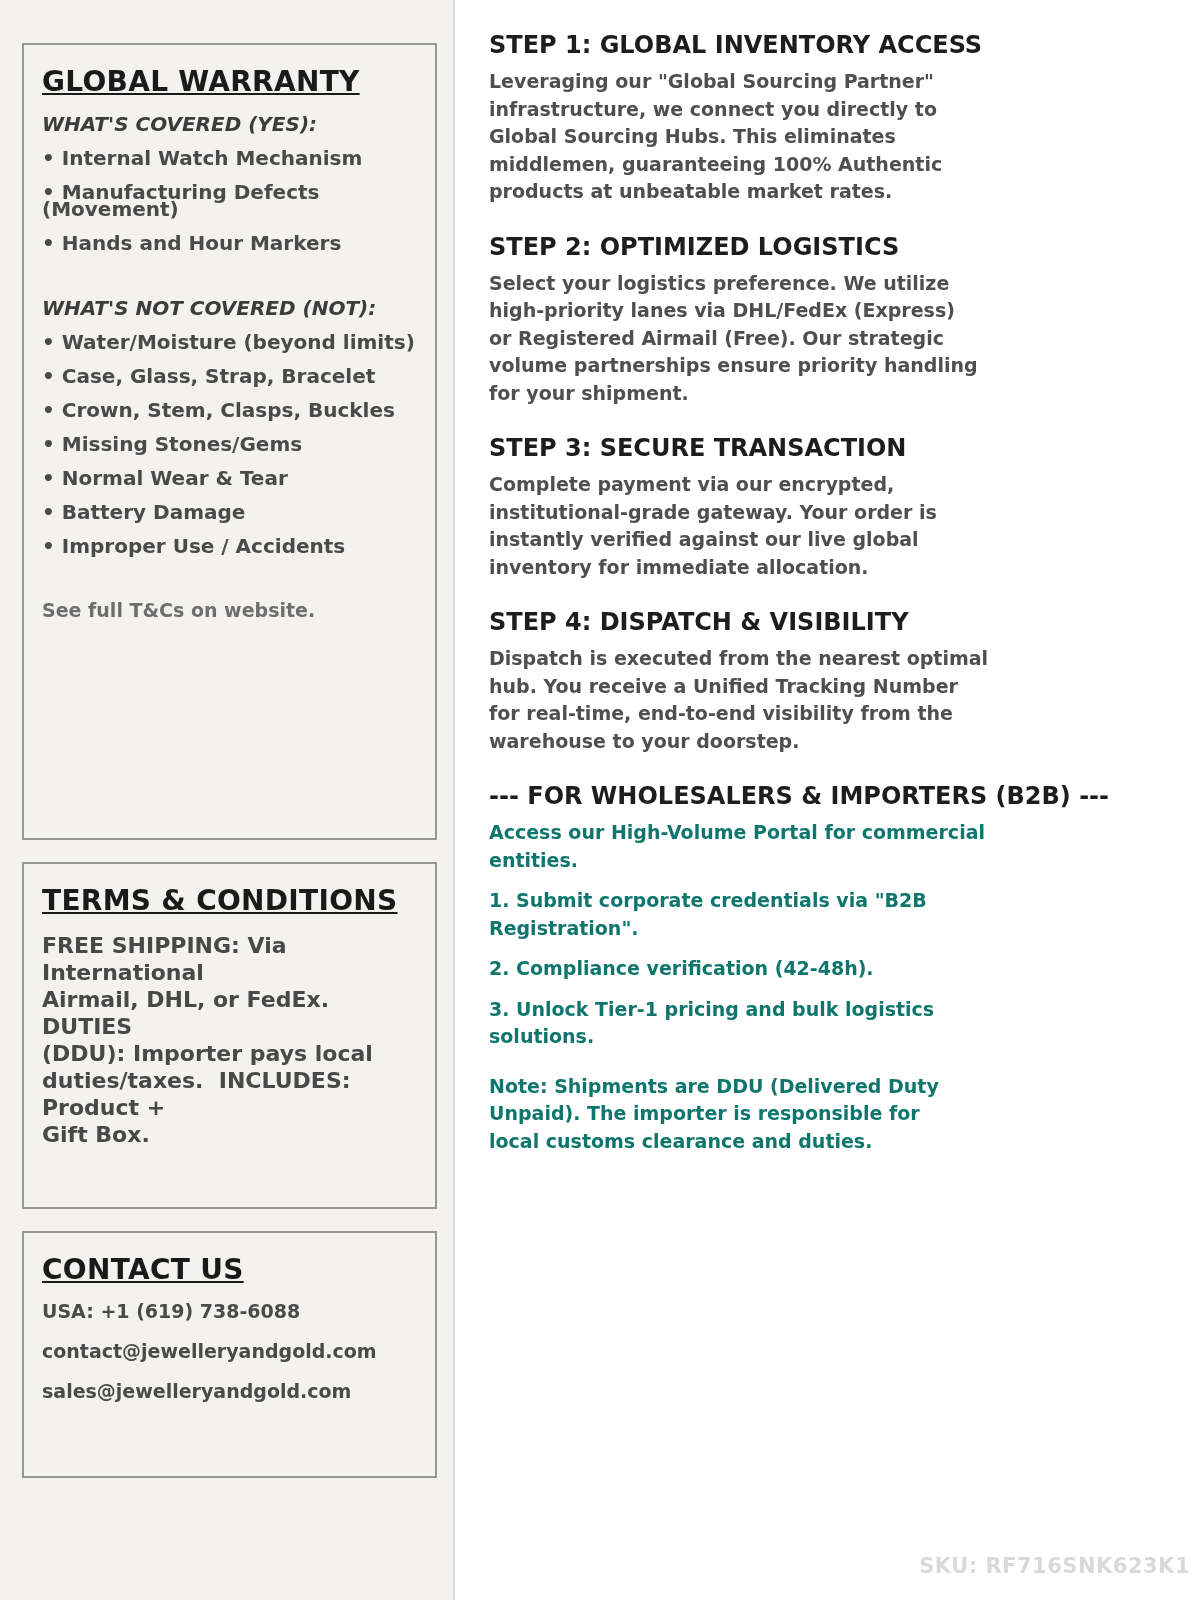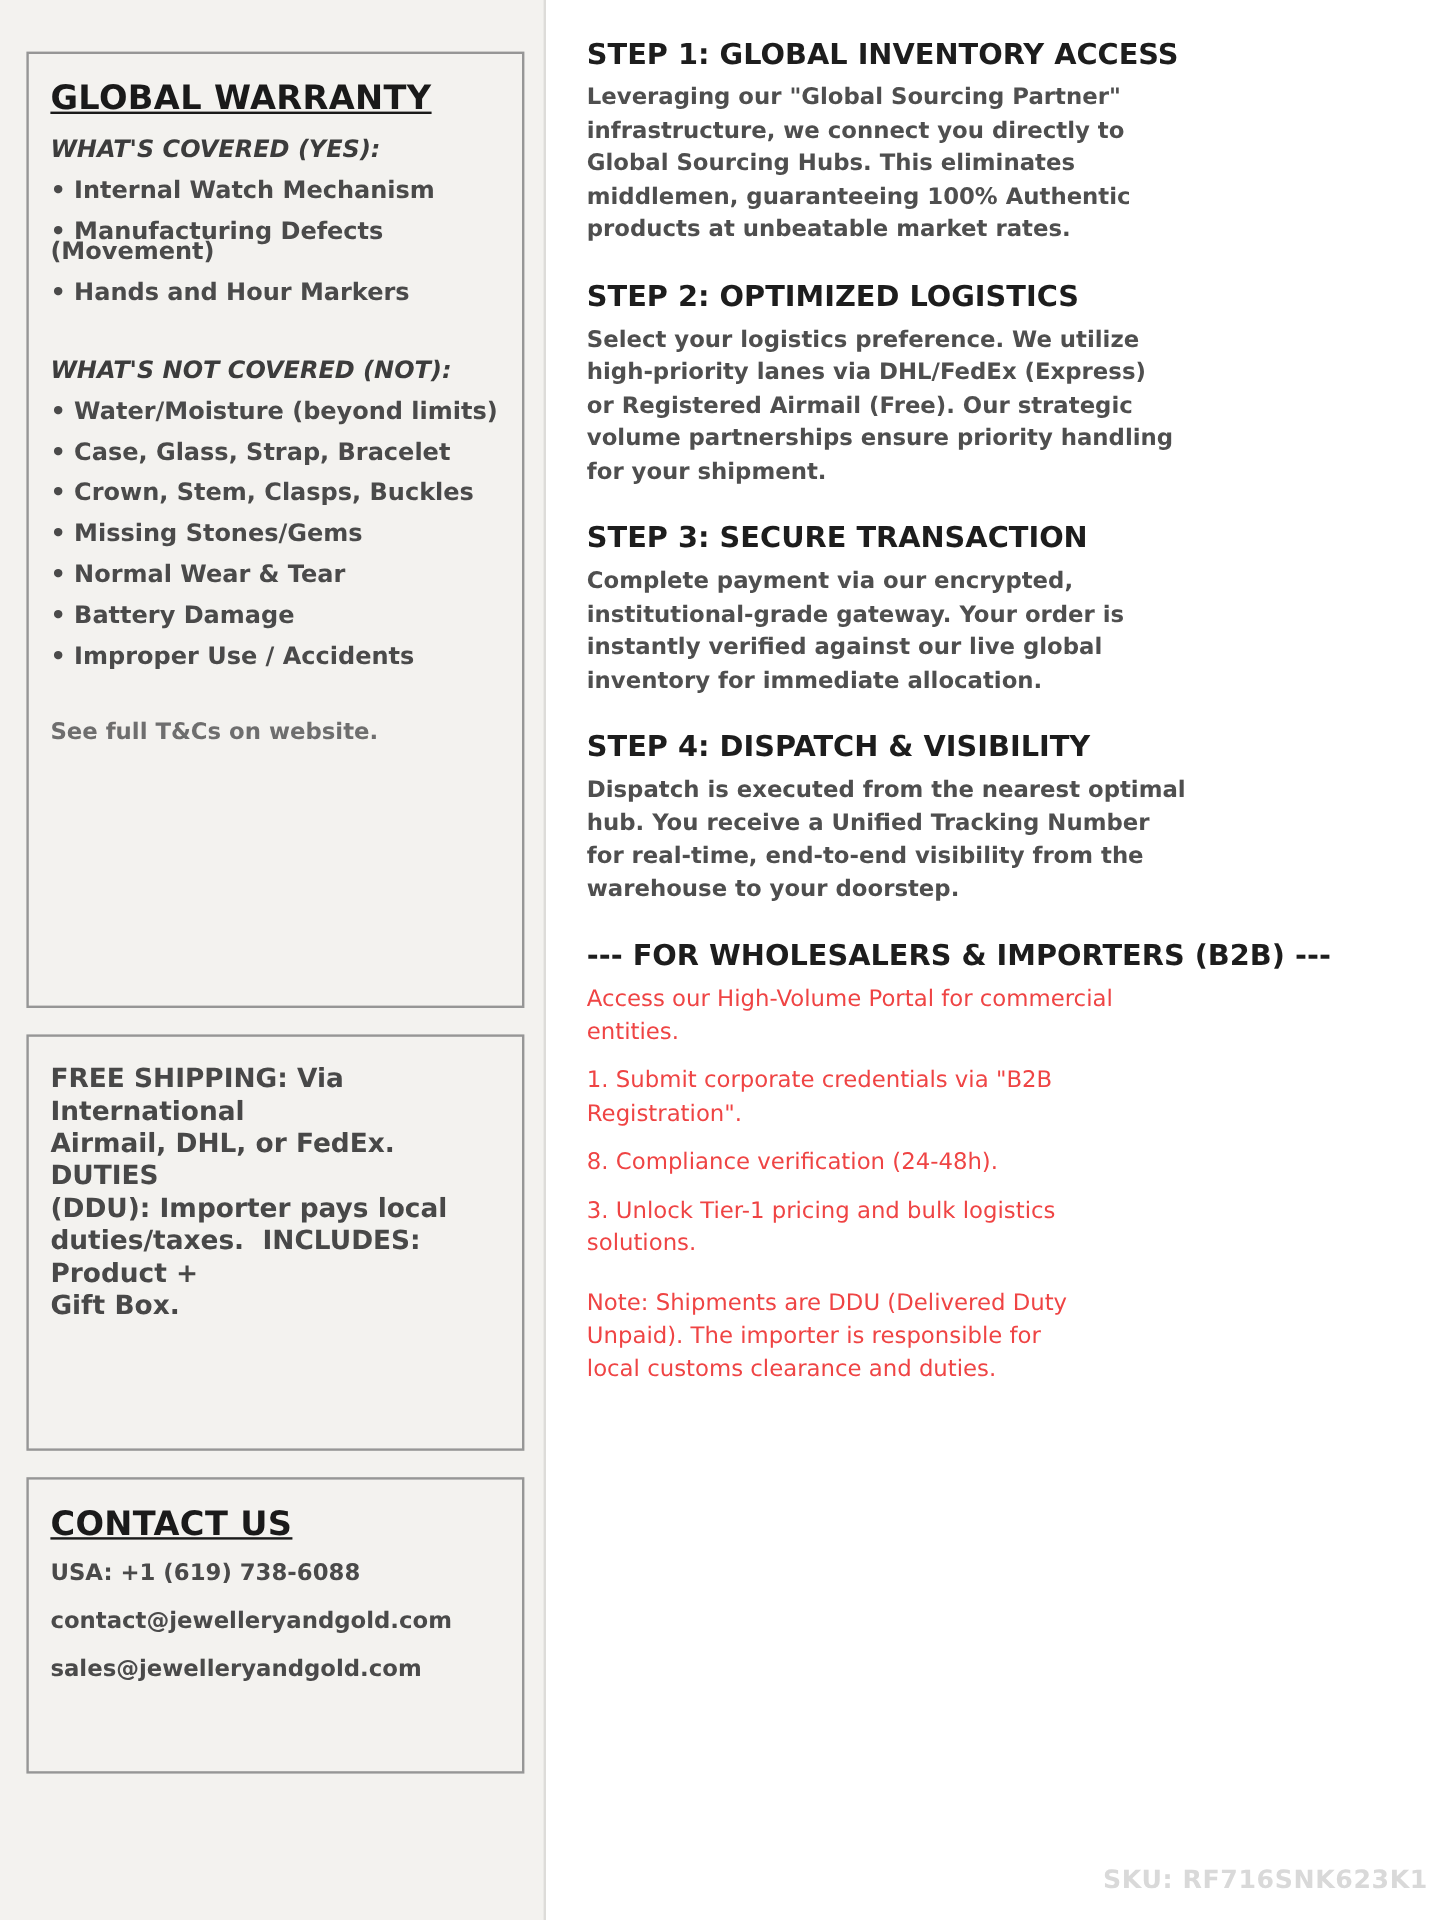--- a/index.html
+++ b/index.html
@@ -56,21 +56,21 @@
   .content{padding:30px 40px 0 32px;}
   .section{margin:0 0 26px 0;}
   .step-heading{
     margin:0 0 8px 0;font-size:24px;line-height:30px;font-weight:800;color:#1d1d1d;
   }
   .step-body{
     margin:0;font-size:19px;line-height:27.5px;font-weight:600;color:#4f4f4f;
     white-space:pre-wrap;
   }
   .b2b-para{
-    margin:0 0 13px 0;font-size:19px;line-height:27.5px;font-weight:400;color:#ef4444;
+    margin:0 0 13px 0;font-size:19px;line-height:27.5px;font-weight:700;color:#0f766e;
     white-space:pre-wrap;
   }
   .note-para{margin-top:22px;}
   .sku{
     position:absolute;right:10px;top:1554px;
     font-size:21px;font-weight:800;color:#d9d9d9;letter-spacing:.5px;
   }
 </style>
 </head>
 <body>
@@ -92,20 +92,21 @@
       <li>Crown, Stem, Clasps, Buckles</li>
       <li>Missing Stones/Gems</li>
       <li>Normal Wear &amp; Tear</li>
       <li>Battery Damage</li>
       <li>Improper Use / Accidents</li>
     </ul>
     <div class="footnote">See full T&amp;Cs on website.</div>
   </div>
 
   <div class="panel panel-terms">
+    <h2 class="panel-title">TERMS &amp; CONDITIONS</h2>
     <p class="panel-body">FREE SHIPPING: Via International
 Airmail, DHL, or FedEx.  DUTIES
 (DDU): Importer pays local
 duties/taxes.  INCLUDES: Product +
 Gift Box.</p>
   </div>
 
   <div class="panel panel-contact">
     <h2 class="panel-title">CONTACT US</h2>
     <p class="contact-line">USA: +1 (619) 738-6088</p>
@@ -152,21 +153,21 @@
 for real-time, end-to-end visibility from the
 warehouse to your doorstep.</p>
     </div>
 
     <div class="section">
       <h3 class="step-heading">--- FOR WHOLESALERS &amp; IMPORTERS (B2B) ---</h3>
       <p class="b2b-para">Access our High-Volume Portal for commercial
 entities.</p>
       <p class="b2b-para">1. Submit corporate credentials via "B2B
 Registration".</p>
-      <p class="b2b-para">8. Compliance verification (24-48h).</p>
+      <p class="b2b-para">2. Compliance verification (42-48h).</p>
       <p class="b2b-para">3. Unlock Tier-1 pricing and bulk logistics
 solutions.</p>
       <p class="b2b-para note-para">Note: Shipments are DDU (Delivered Duty
 Unpaid). The importer is responsible for
 local customs clearance and duties.</p>
     </div>
 
   </div>
 </div>
 

